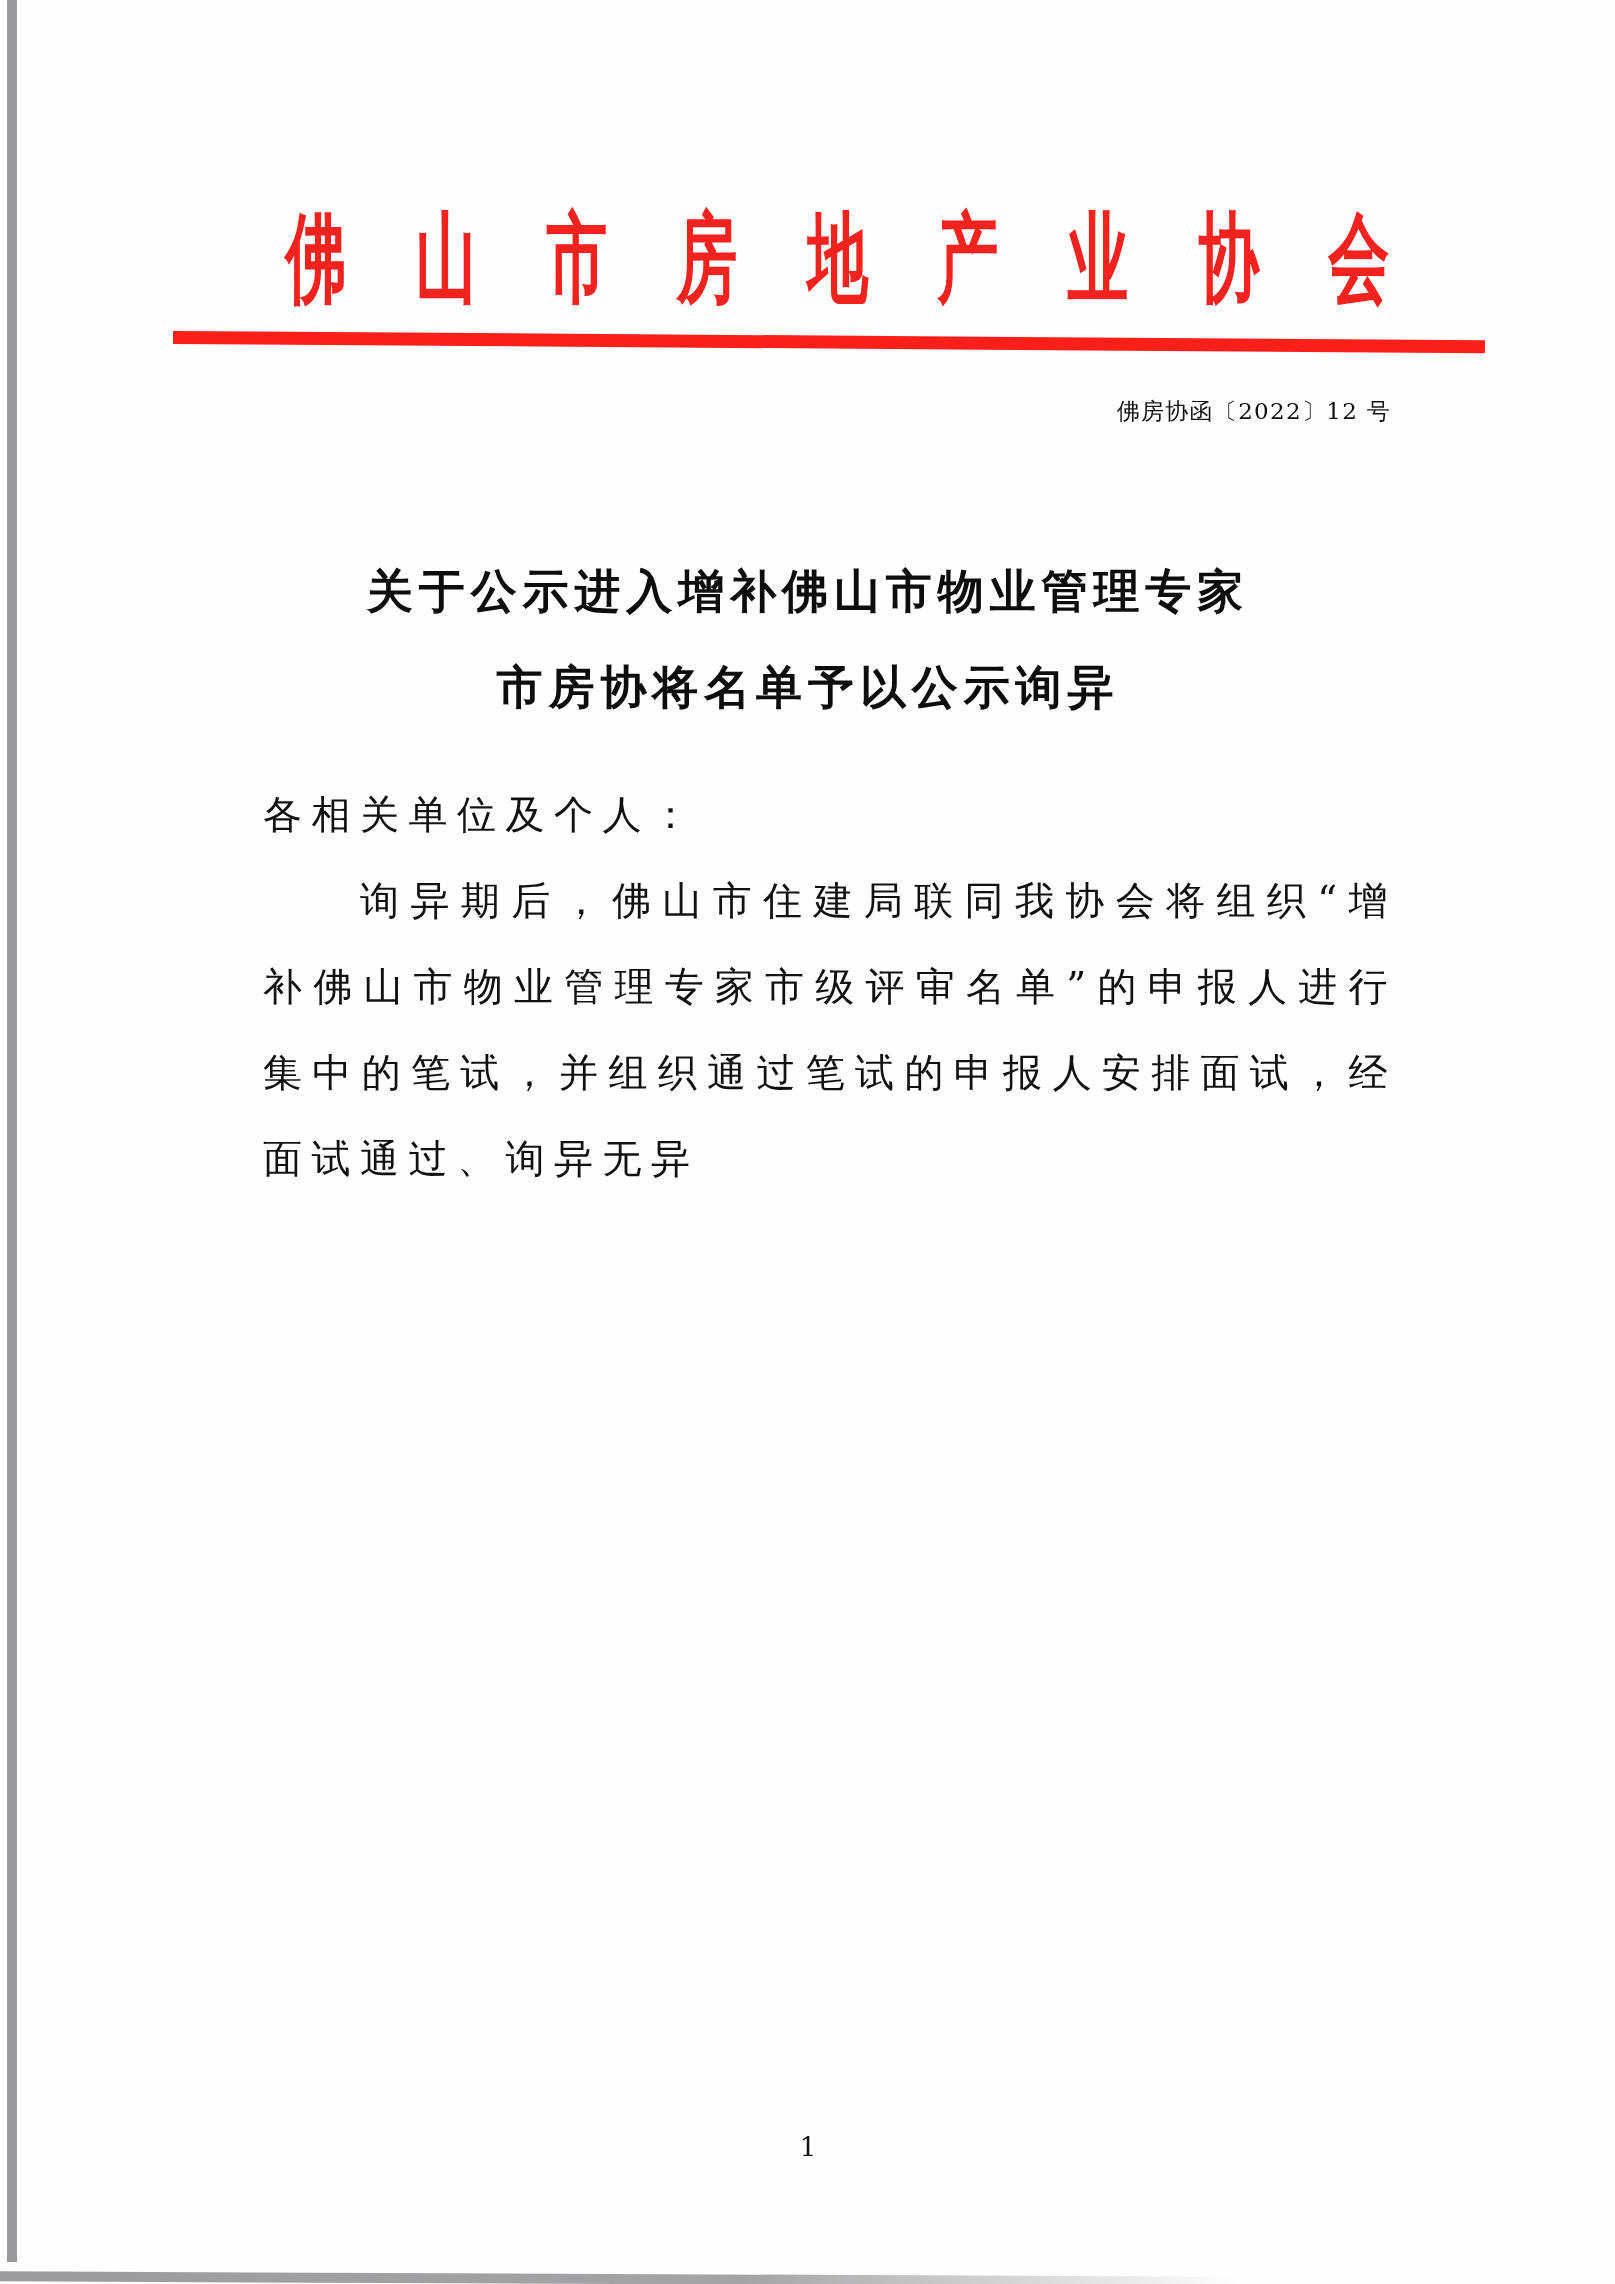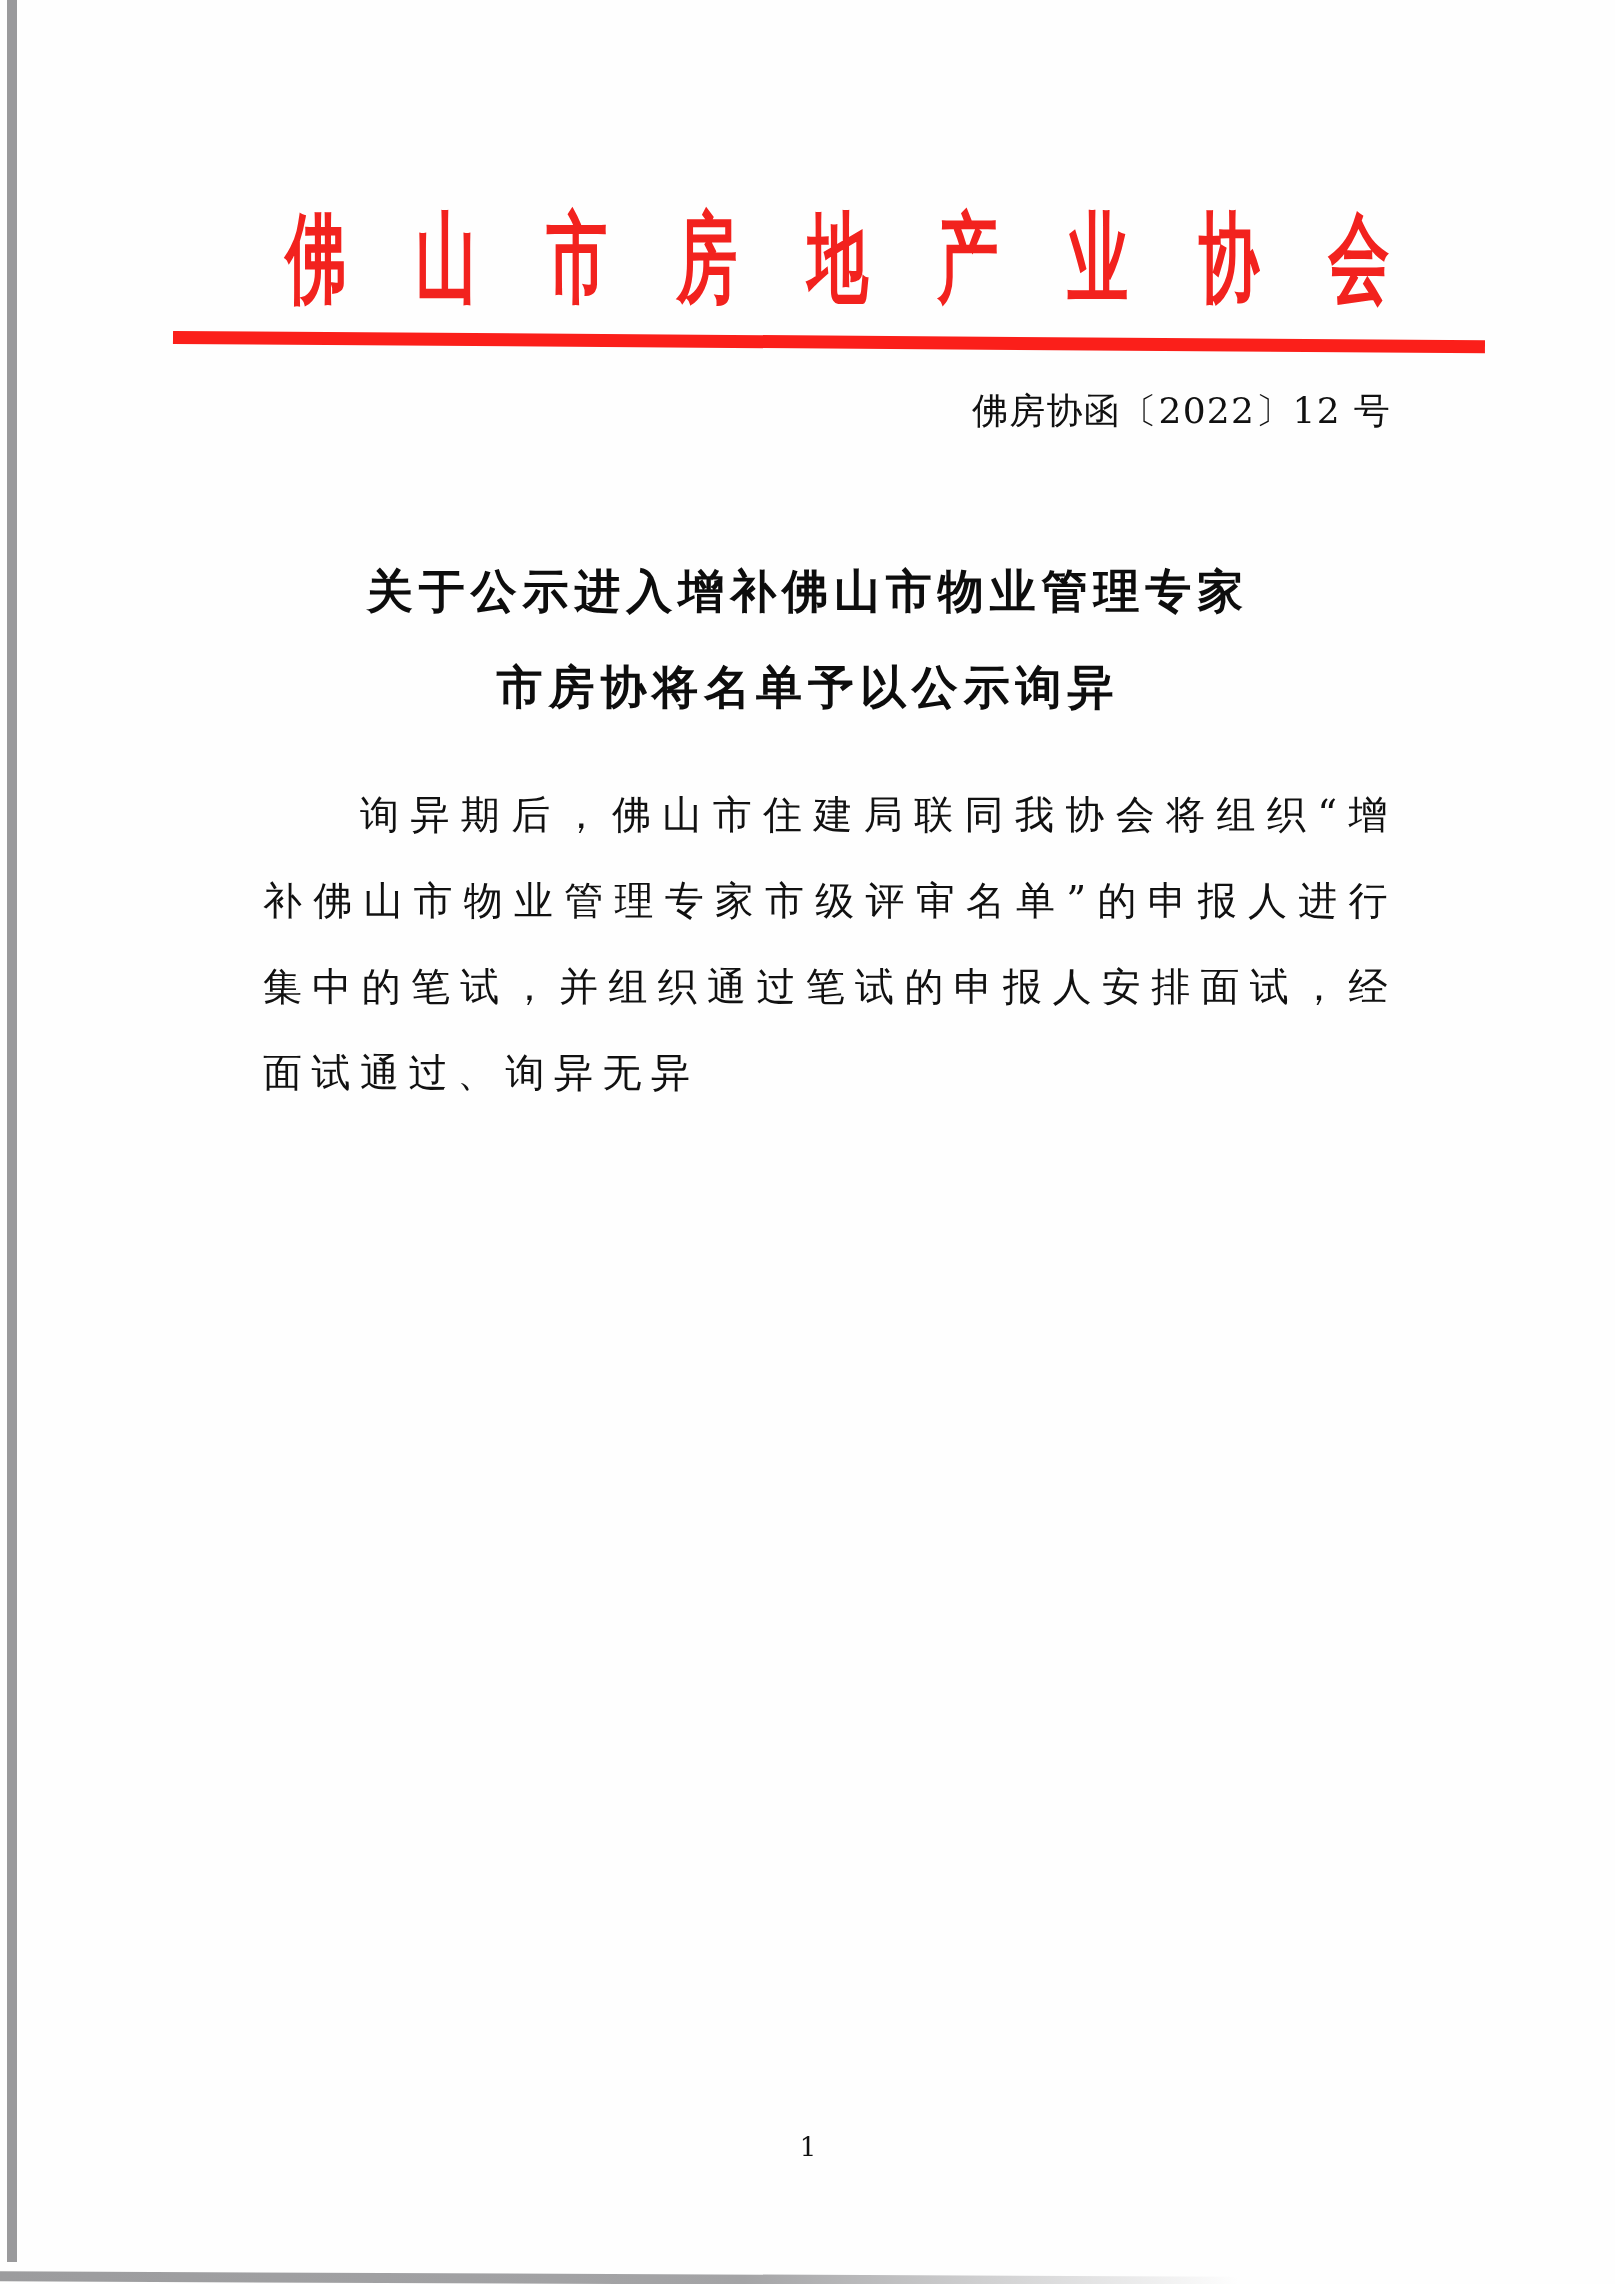--- a/index.html
+++ b/index.html
@@ -33,21 +33,21 @@
   }
   .red-rule {
     position: absolute; left: 173px; top: 331px; width: 1312px; height: 13px;
     background: #fb1f1a;
     transform-origin: left center;
     transform: rotate(0.4deg);
   }
   .doc-number {
     position: absolute; right: 225px; top: 388px;
     font-family: "DejaVu Serif", "Liberation Serif", serif;
-    font-size: 36px; line-height: 46px; letter-spacing: 1.3px;
+    font-size: 23px; line-height: 46px; letter-spacing: 1.3px;
     color: #111;
   }
   .title {
     position: absolute; left: 0; width: 1616px; text-align: center;
     font-family: "DejaVu Sans", "Liberation Sans", sans-serif;
     font-weight: bold; font-size: 46px; letter-spacing: 5.9px;
     color: #0d0d0d; line-height: 65px;
   }
   .title.l1 { top: 559px; }
   .title.l2 { top: 655px; }
@@ -84,17 +84,18 @@
 </div>
 
 <div class="red-rule"></div>
 
 <div class="doc-number">佛房协函〔2022〕12 号</div>
 
 <div class="title l1">关于公示进入增补佛山市物业管理专家</div>
 <div class="title l2">市房协将名单予以公示询异</div>
 
 <div class="body-text">
+  <p>各相关单位及个人：</p>
   <p class="indent">询异期后，佛山市住建局联同我协会将组织“增补佛山市物业管理专家市级评审名单”的申报人进行集中的笔试，并组织通过笔试的申报人安排面试，经面试通过、询异无异</p>
 </div>
 
 <div class="page-number">1</div>
 
 
 </body></html>

